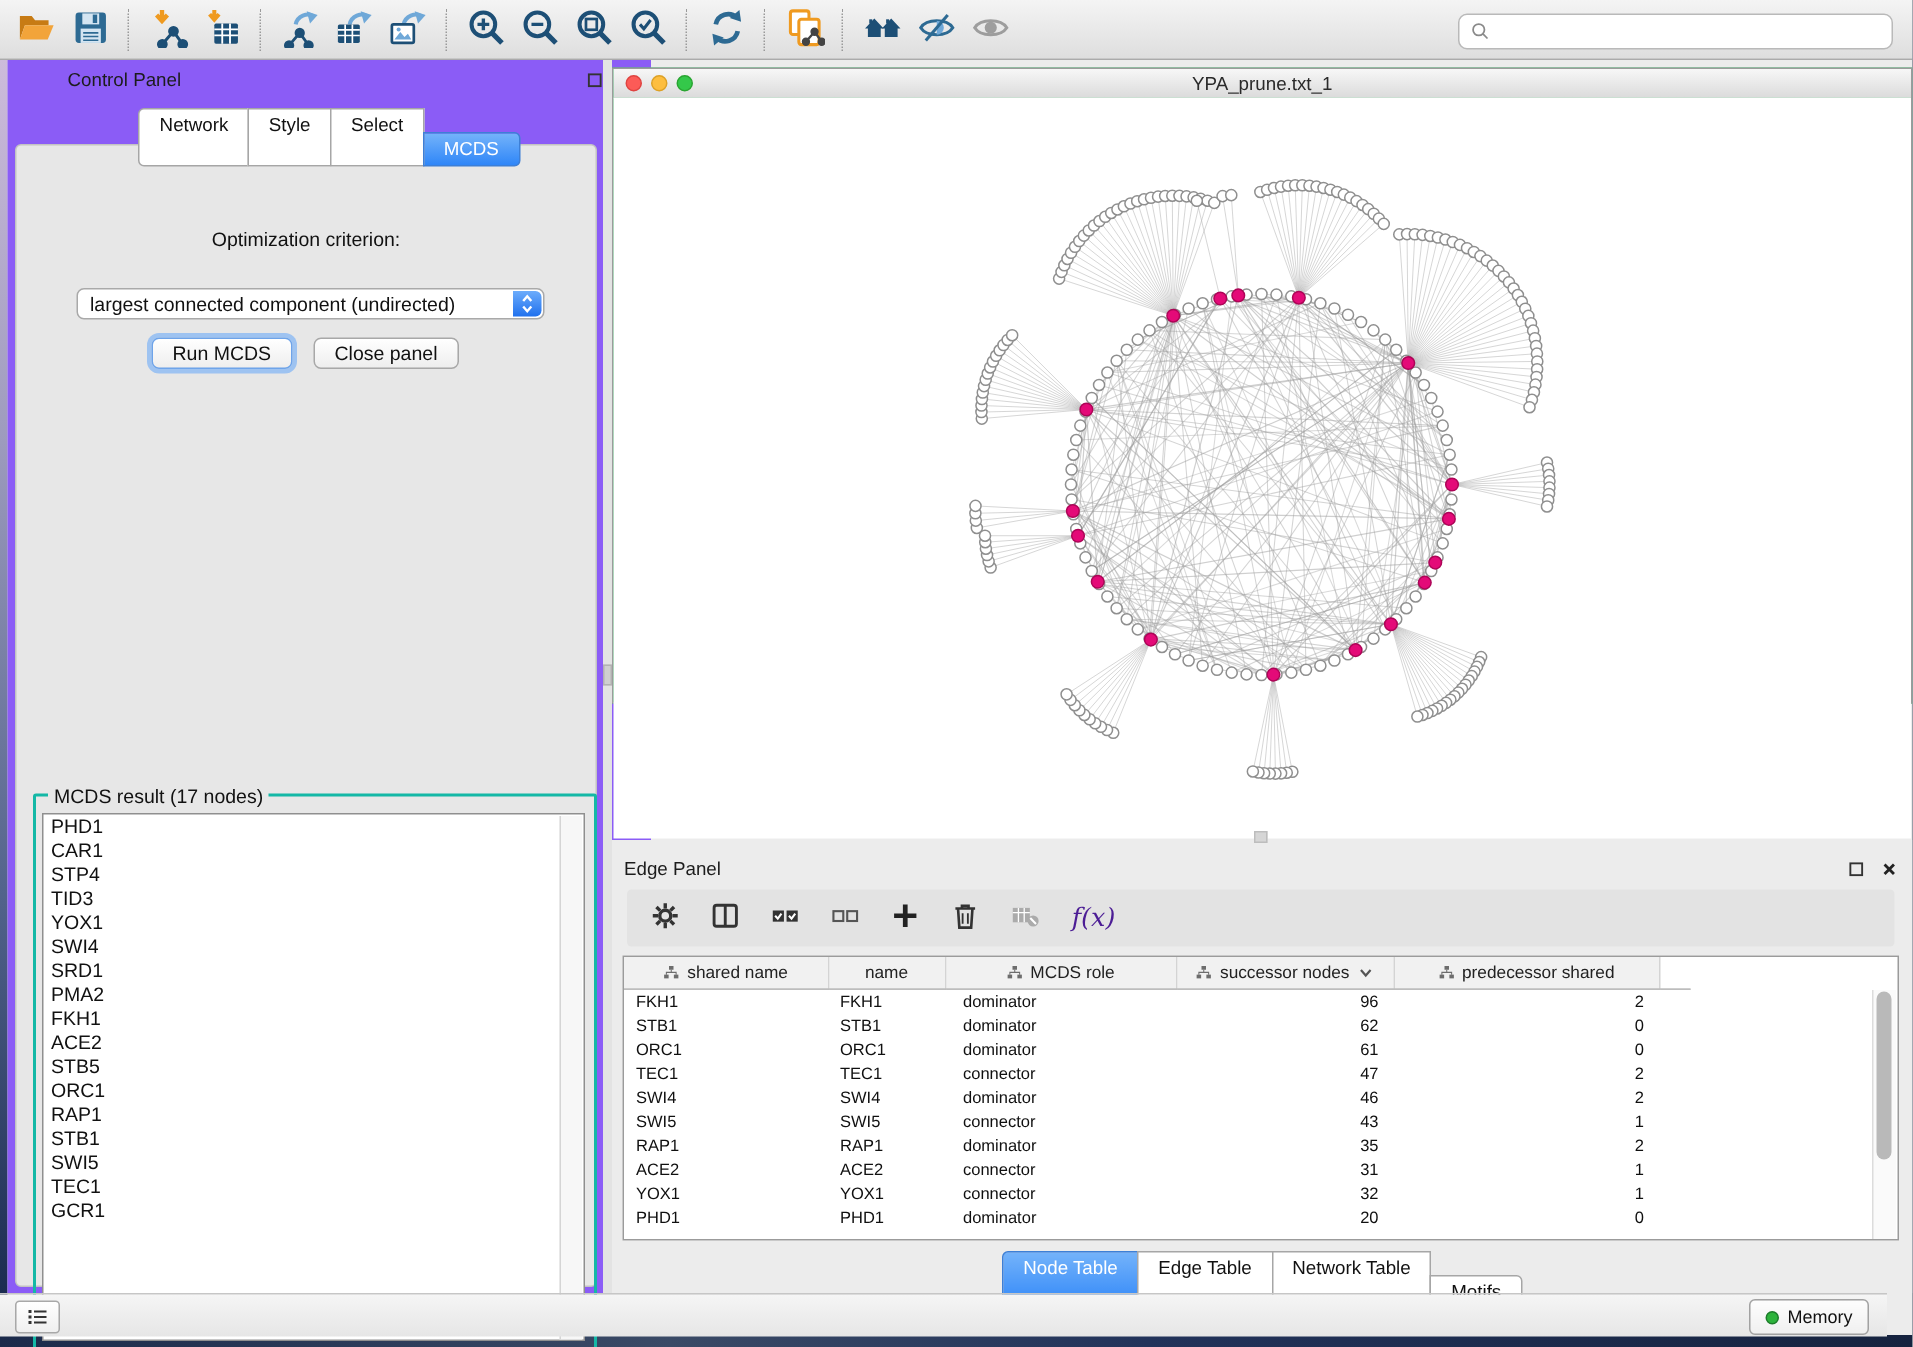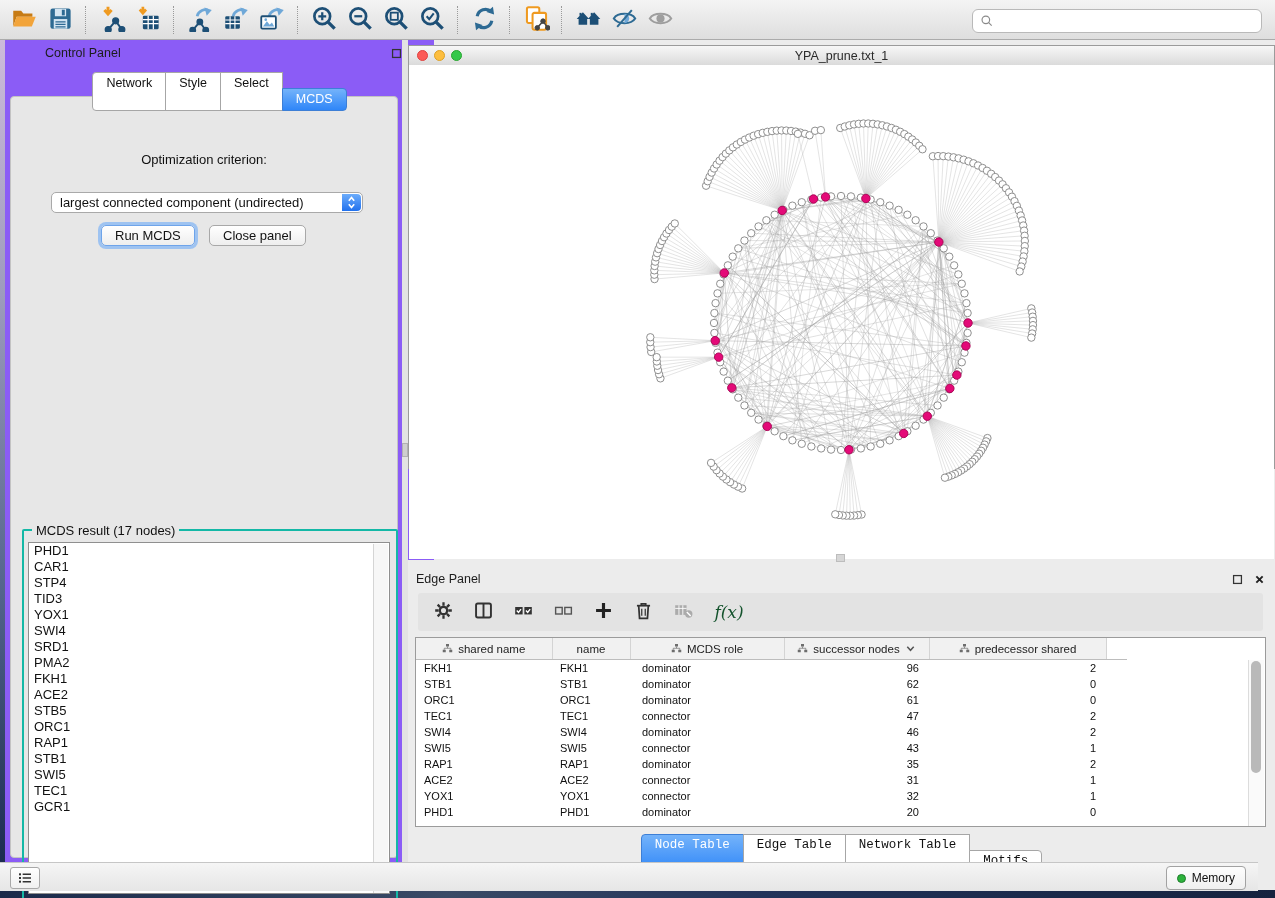--- a/index.html
+++ b/index.html
@@ -71,34 +71,34 @@
   .tl.yellow{background:#fdbe3f;border:1px solid #dda126;}
   .tl.green{background:#34c84a;border:1px solid #29a531;}
   #network-canvas{position:absolute;left:0;top:19px;width:865px;height:494px;background:#fff;overflow:hidden;}
 
   
   #table-panel{position:absolute;left:408px;top:566px;width:867px;height:296px;background:#ececec;}
   #tp-toolbar{position:absolute;left:10px;top:27px;width:845px;height:38px;background:#e3e3e3;border-radius:3px;
     display:flex;align-items:center;padding-left:12px;box-sizing:border-box;gap:14px;}
   .tp-btn{width:26px;height:26px;border:none;background:transparent;display:flex;align-items:center;justify-content:center;cursor:pointer;padding:0;}
   .tp-btn svg{width:21px;height:21px;}
-  .fx-label{font-family:"DejaVu Serif",serif;font-style:italic;font-size:17px;color:#14532d;}
+  .fx-label{font-family:"DejaVu Serif",serif;font-style:italic;font-size:17px;color:#4c1d95;}
   #node-table-wrap{position:absolute;left:7px;top:71px;width:851px;height:190px;background:#fff;border:1px solid #9b9b9b;box-sizing:border-box;}
   #node-table{border-collapse:collapse;table-layout:fixed;width:711px;padding-left:24px;}
   #node-table th{background:#f1f1f1;border-right:1px solid #d4d4d4;border-bottom:1px solid #bdbdbd;
     font-weight:normal;font-size:11.5px;color:#222;height:21px;padding:0 2px;white-space:nowrap;overflow:hidden;}
   #node-table th.filler{background:#fff;border-right:none;}
   .th-inner{display:flex;align-items:center;justify-content:center;gap:5px;}
   .th-inner svg{width:11px;height:11px;flex:0 0 auto;}
   #node-table td{font-size:11px;color:#101010;height:16px;padding:0 8px;white-space:nowrap;overflow:hidden;}
   #node-table td.num{text-align:right;padding-right:10px;}
   #node-table td.role{padding-left:12px;}
   #table-vscroll{position:absolute;right:1px;top:22px;width:15px;height:166px;background:#fafafa;border-left:1px solid #dcdcdc;}
   #table-vscroll .thumb{position:absolute;left:2px;top:1px;width:10px;height:112px;background:#b9b9b9;border-radius:6px;}
-  #tp-tabs{position:absolute;left:0;top:268px;width:100%;display:flex;justify-content:center;font-family:Liberation Mono, monospace;}
+  #tp-tabs{position:absolute;left:0;top:268px;width:100%;display:flex;justify-content:center;}
 
   
   #status-bar{position:absolute;left:0;top:862px;width:1258px;height:28px;
     background:linear-gradient(#f5f5f5,#e6e6e6);border-top:1px solid #c6c6c6;}
   #status-list-btn{position:absolute;left:10px;top:4px;width:28px;height:20px;background:linear-gradient(#fff,#f0f0f0);
     border:1px solid #a8a8a8;border-radius:3px;display:flex;align-items:center;justify-content:center;cursor:pointer;}
   #memory-btn{position:absolute;right:12px;top:3px;height:22px;background:linear-gradient(#fdfdfd,#f0f0f0);
     border:1px solid #a2a2a2;border-radius:4px;display:flex;align-items:center;gap:6px;padding:0 10px;font-size:12px;color:#111;cursor:pointer;}
   #memory-dot{width:9px;height:9px;border-radius:50%;border:1px solid #1d7c2b;box-sizing:border-box;}
 </style>

